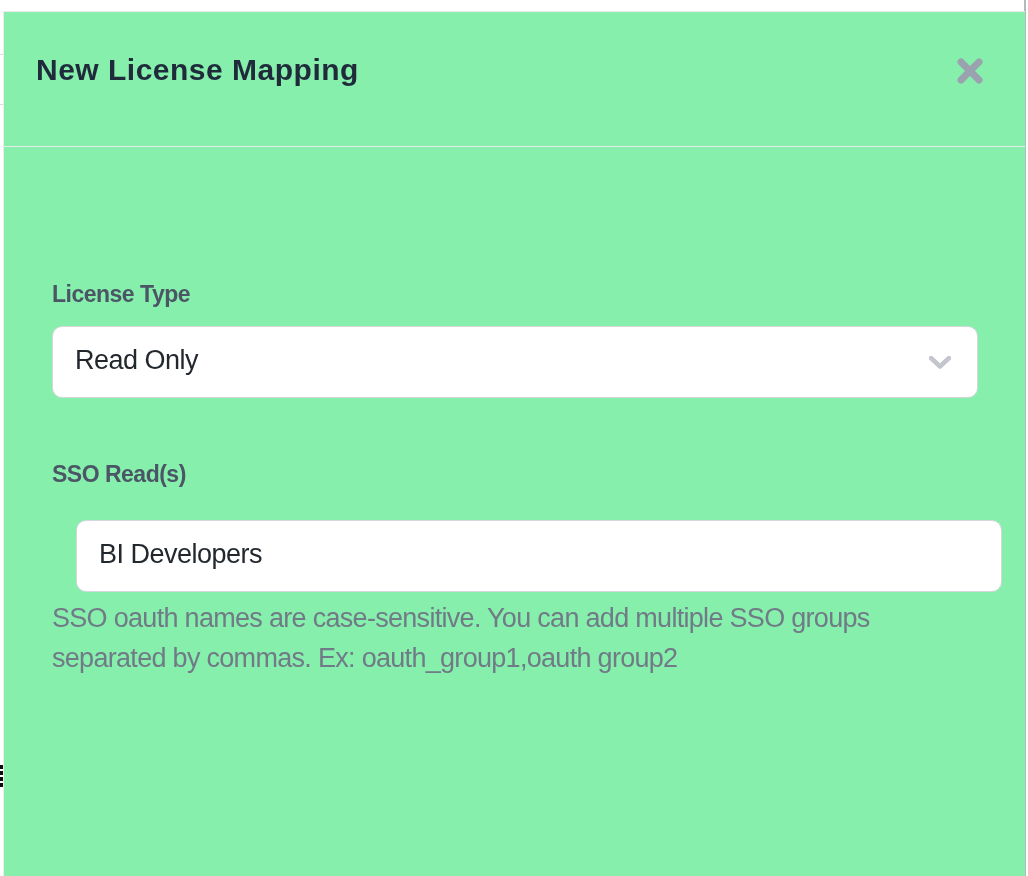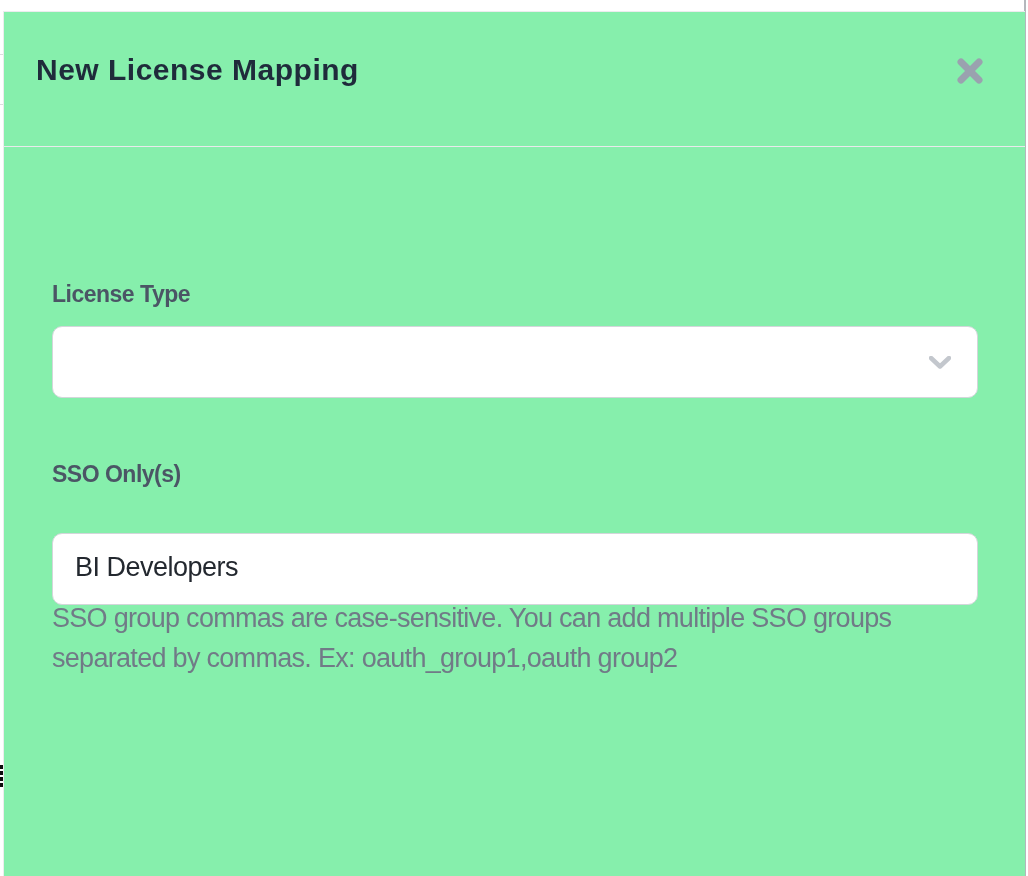--- a/index.html
+++ b/index.html
@@ -11,21 +11,21 @@
            border-top:1px solid #ececee; border-left:1px solid #ececee; }
   .modal-title { position:absolute; left:32px; top:40px; font-size:30px; line-height:36px; font-weight:700; color:#1f2b3b; letter-spacing:0.5px; }
   .close-btn { position:absolute; left:952px; top:45px; width:28px; height:28px; cursor:pointer; }
   .divider { position:absolute; left:0; top:134px; width:100%; height:1px; background:#e9eaec; }
   .description { position:absolute; left:48px; top:173px; font-size:27px; line-height:33px; color:#14171c; letter-spacing:-0.4px; }
   .field-label { position:absolute; left:48px; font-size:23px; line-height:28px; font-weight:700; color:#4b5565; letter-spacing:-0.5px; }
   .label-1 { top:268px; }
   .label-2 { top:448px; }
   .box { position:absolute; left:48px; width:926px; height:72px; background:#fff; border:1px solid #d3d6da; border-radius:10px; display:flex; align-items:center; padding-left:22px; }
   .box-select { top:314px; }
-  .box-input { top:521px; }
+  .box-input { top:508px;margin-left:24px; }
   .box-text { font-size:27px; color:#23282f; letter-spacing:-0.5px; transform:translateY(-2px); }
   .chevron { margin-left:auto; margin-right:26px; }
   .hint { position:absolute; left:48px; top:586px; font-size:27px; line-height:40px; color:#717a87; letter-spacing:-0.7px; }
 </style>
 </head>
 <body>
 
 <div>
   <div class="bg-tick" style="top:54px"></div>
   <div class="bg-tick" style="top:104px"></div>
@@ -42,27 +42,28 @@
   <div class="modal-title">New License Mapping</div>
   <svg class="close-btn" viewBox="0 0 28 28">
     <line x1="5" y1="5" x2="23" y2="23" stroke="#9aa2af" stroke-width="7" stroke-linecap="round"></line>
     <line x1="23" y1="5" x2="5" y2="23" stroke="#9aa2af" stroke-width="7" stroke-linecap="round"></line>
   </svg>
   <div class="divider"></div>
 
 
   <div class="field-label label-1">License Type</div>
   <div class="box box-select">
+    <span class="box-text">Read Only</span>
     <svg class="chevron" width="22" height="13" viewBox="0 0 22 13">
       <polyline points="2,2 11,10.5 20,2" fill="none" stroke="#c3c7cd" stroke-width="4.5" stroke-linecap="round" stroke-linejoin="round"></polyline>
     </svg>
   </div>
 
-  <div class="field-label label-2">SSO Only(s)</div>
+  <div class="field-label label-2">SSO Read(s)</div>
   <div class="box box-input">
     <span class="box-text">BI Developers</span>
   </div>
 
   <div class="hint">
-    <div>SSO group commas are case-sensitive. You can add multiple SSO groups</div>
+    <div>SSO oauth names are case-sensitive. You can add multiple SSO groups</div>
     <div>separated by commas. Ex: oauth_group1,oauth group2</div>
   </div>
 </div>
 
 </body></html>

